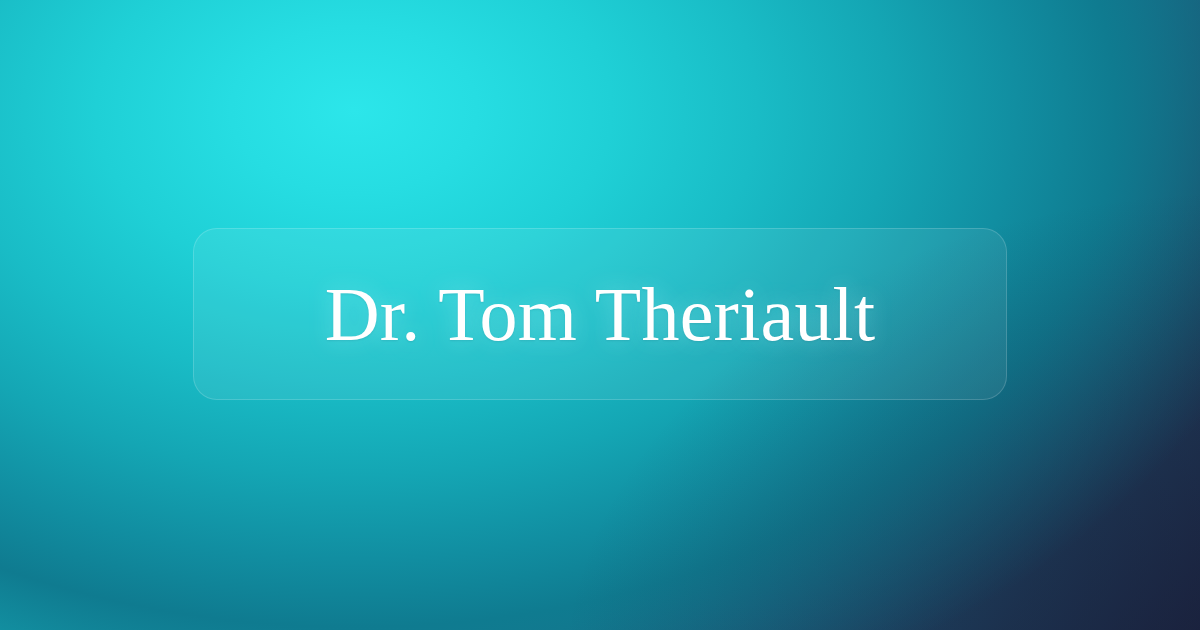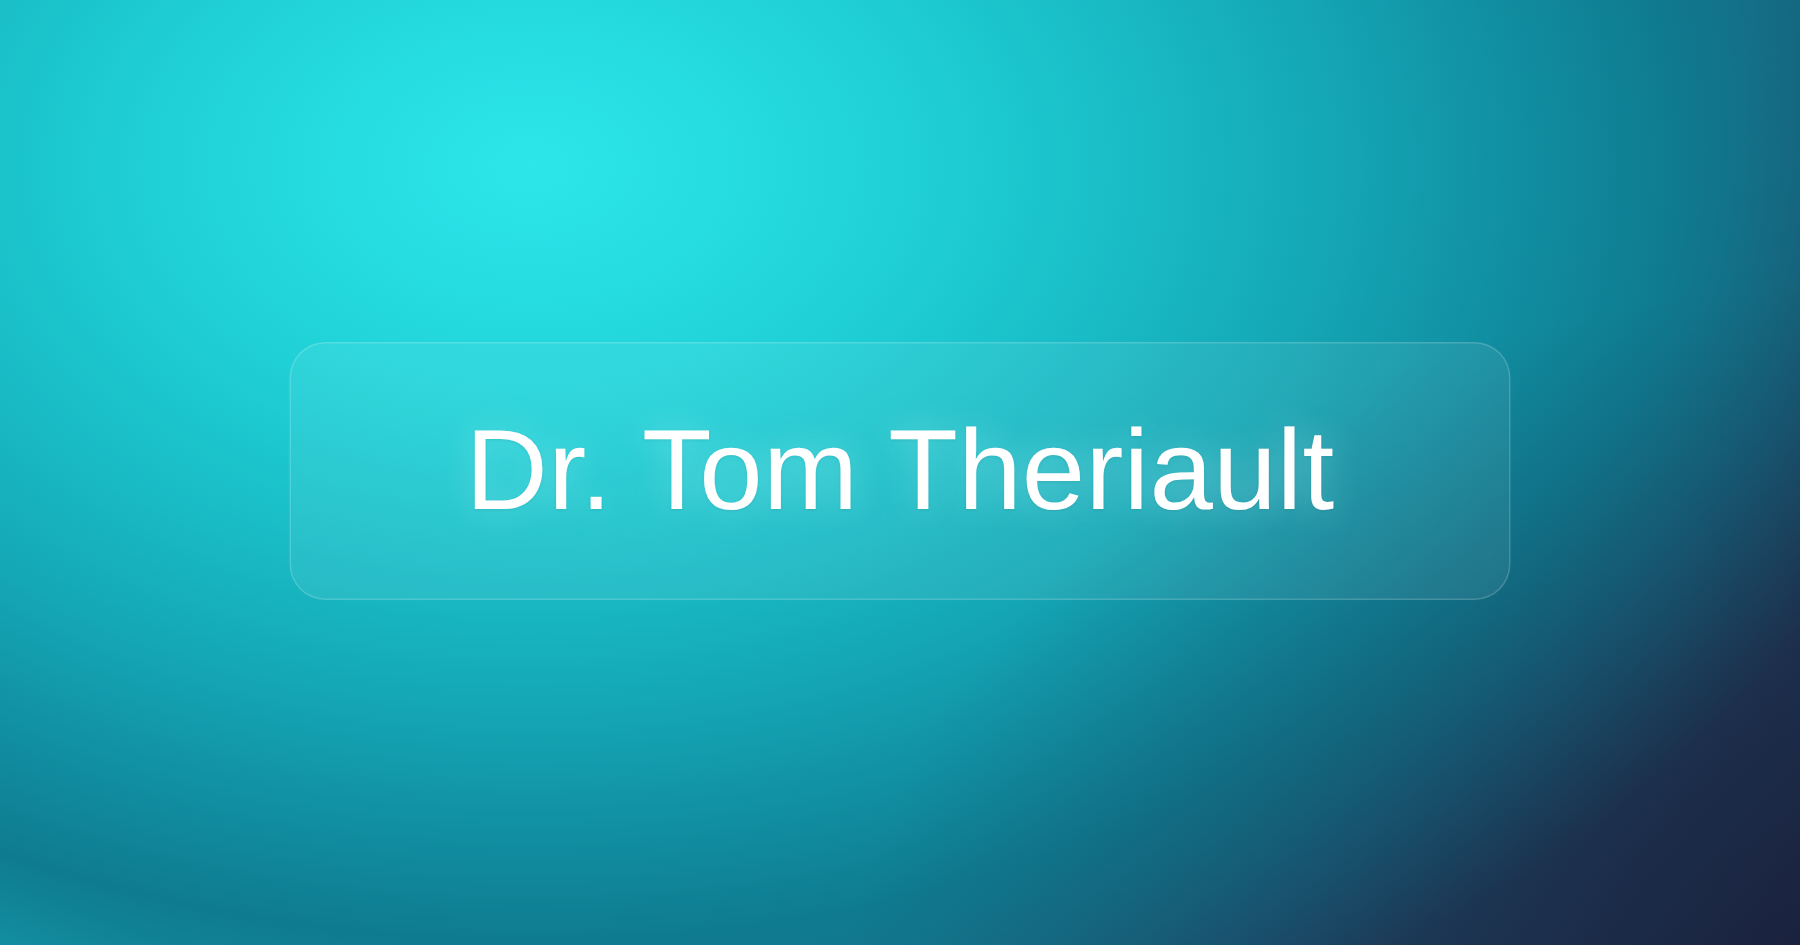--- a/index.html
+++ b/index.html
@@ -70,21 +70,21 @@
     border: 1px solid rgba(255, 255, 255, 0.165);
     display: flex;
     align-items: center;
     justify-content: center;
     padding: 0 28px;
     z-index: 2;
   }
 
   .name-text {
     margin: 0;
-    font-family: Liberation Sans, sans-serif;
+    font-family: Liberation Serif, serif;
     font-size: 76px;
     font-weight: 400;
     line-height: 1.06;
     letter-spacing: 0.2px;
     color: #ffffff;
     text-align: center;
     white-space: nowrap;
     text-shadow:
       0 0 22px rgba(190, 250, 252, 0.38),
       0 1px 2px rgba(10, 60, 72, 0.12);

